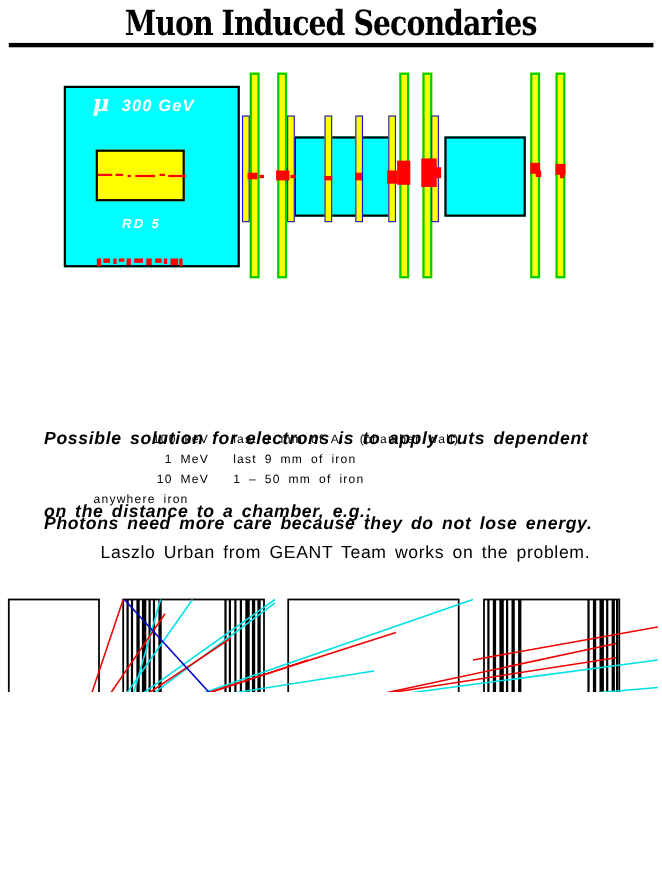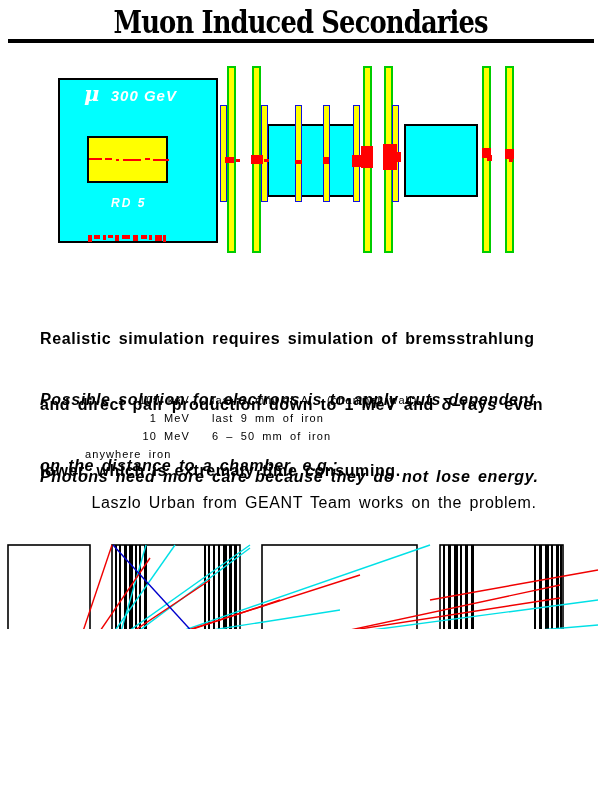--- a/index.html
+++ b/index.html
@@ -103,43 +103,38 @@
       <div class="clipmark" style="left: 122px; top: 180px; width: 8px; height: 4px;"></div>
       <div class="clipmark" style="left: 133px; top: 180px; width: 5px; height: 6px;"></div>
       <div class="clipmark" style="left: 141px; top: 180px; width: 6px; height: 4px;"></div>
       <div class="clipmark" style="left: 149px; top: 180px; width: 3px; height: 5px;"></div>
       <div class="clipmark" style="left: 155px; top: 180px; width: 7px; height: 6px;"></div>
       <div class="clipmark" style="left: 163px; top: 180px; width: 3px; height: 7px;"></div>
       <span class="fig-label" id="beam-label"><span class="mu">μ</span><span>  300 GeV</span></span>
       <span class="fig-label" id="detector-label">RD 5</span>
     </div>
 
-  <div class="tblock bold" id="intro-block">
-    <div>Realistic simulation requires simulation of bremsstrahlung</div>
-    <div>and direct pair production down to 1 MeV and δ–rays even</div>
-    <div>lower, which is extremaly time consuming.</div>
-  </div>
 
   <div class="tblock boldital" id="solution-block">
     <div>Possible solution for electrons is to apply cuts dependent</div>
     <div>on the distance to a chamber, e.g.:</div>
   </div>
 
   <div id="cuts-table">
     <div class="cut-row">
       <span class="cut-energy">100 keV</span>
       <span class="cut-rule">last 1 mm of Al  (chamber wall)</span>
     </div>
     <div class="cut-row">
       <span class="cut-energy">1 MeV</span>
       <span class="cut-rule">last 9 mm of iron</span>
     </div>
     <div class="cut-row">
       <span class="cut-energy">10 MeV</span>
-      <span class="cut-rule">6 – 50 mm of iron</span>
+      <span class="cut-rule">1 – 50 mm of iron</span>
     </div>
     <div class="cut-row">
       <span class="cut-rule">anywhere iron</span>
     </div>
   </div>
 
   <div class="tblock boldital" id="photons-line">Photons need more care because they do not lose energy.</div>
   <div class="tblock" id="closing-line">Laszlo Urban from GEANT Team works on the problem.</div>
 
   <svg id="bottom-figure" viewBox="0 0 602 271" width="602" height="271">

